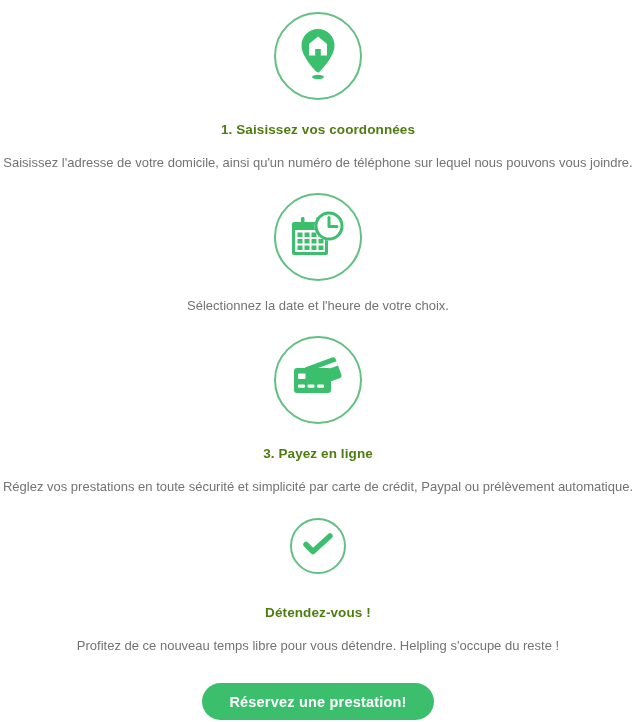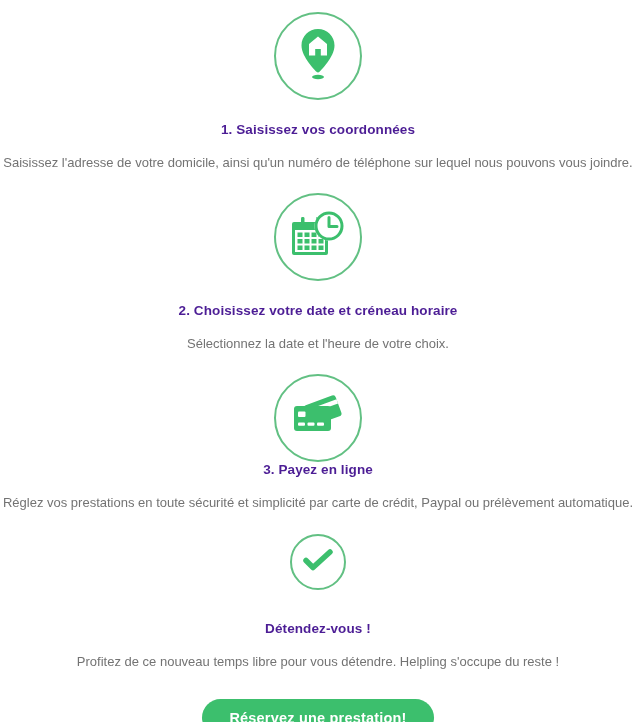--- a/index.html
+++ b/index.html
@@ -39,21 +39,21 @@
     justify-content: center;
   }
   .icon-badge.small {
     width: 56px;
     height: 56px;
     border-width: 2px;
   }
   .step-title {
     font-size: 13.5px;
     font-weight: bold;
-    color: #4c1d95;
+    color: #4d7c0f;
     letter-spacing: 0.1px;
     text-align: center;
     line-height: 1.2;
   }
   .step-desc {
     font-size: 13px;
     color: #737373;
     text-align: center;
     line-height: 1.3;
     font-weight: normal;
@@ -62,21 +62,21 @@
   
   .step-1 .icon-badge { margin-top: 12px; }
   .step-1 .step-title { margin-top: 22px; }
   .step-1 .step-desc  { margin-top: 17px; }
 
   .step-2 .icon-badge { margin-top: 21px; }
   .step-2 .step-title { margin-top: 22px; }
   .step-2 .step-desc  { margin-top: 17px; }
 
   .step-3 .icon-badge { margin-top: 21px; }
-  .step-3 .step-title { }
+  .step-3 .step-title { margin-top: 22px; }
   .step-3 .step-desc  { margin-top: 17px; }
 
   .step-4 .icon-badge { margin-top: 22px; }
   .step-4 .step-title { margin-top: 31px; }
   .step-4 .step-desc  { margin-top: 17px; }
 
   .cta-wrap {
     margin-top: 28px;
     width: 100%;
     display: flex;
@@ -144,21 +144,20 @@
             <rect x="22.5" y="37.5" width="5" height="4.5"></rect>
             <rect x="29.5" y="37.5" width="5" height="4.5"></rect>
           </g>
 
           <circle cx="40" cy="18" r="14.5" fill="#ffffff"></circle>
           <circle cx="40" cy="18" r="13" fill="none" stroke="#3cbf6d" stroke-width="3"></circle>
           <path d="M40 9.5v9h8" fill="none" stroke="#3cbf6d" stroke-width="3" stroke-linecap="round" stroke-linejoin="round"></path>
         </svg>
       </span>
     </div>
-    <div class="step-title">2. Choisissez votre date et créneau horaire</div>
     <div class="step-desc">Sélectionnez la date et l'heure de votre choix.</div>
   </div>
 
   <div class="step step-3">
     <div class="icon-badge">
       <span>
         <svg width="58" height="48" viewBox="0 0 58 48" aria-hidden="true">
 
           <g transform="rotate(-20 33 20)">
             <rect x="17" y="8" width="34" height="22" rx="3" fill="#3cbf6d"></rect>

